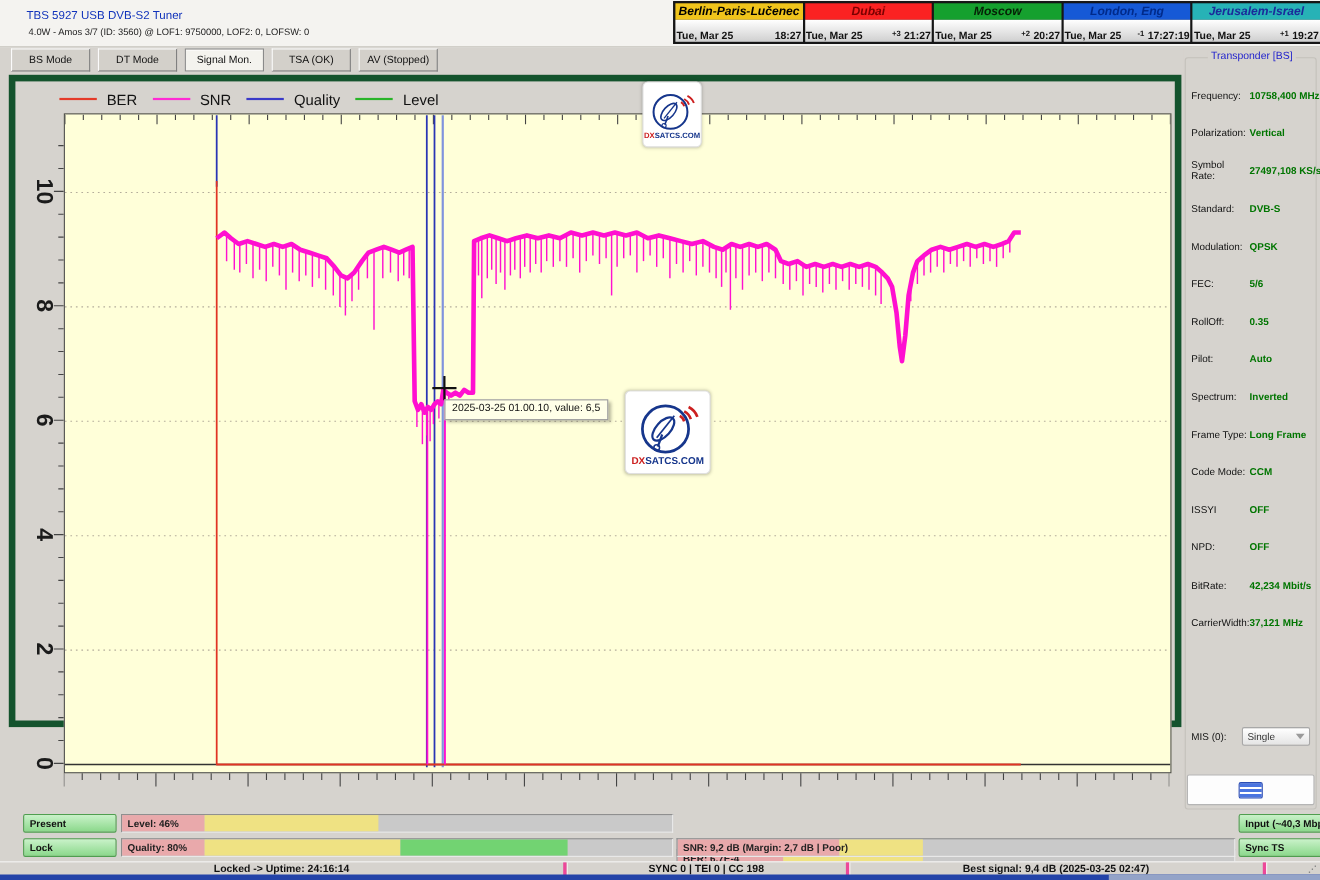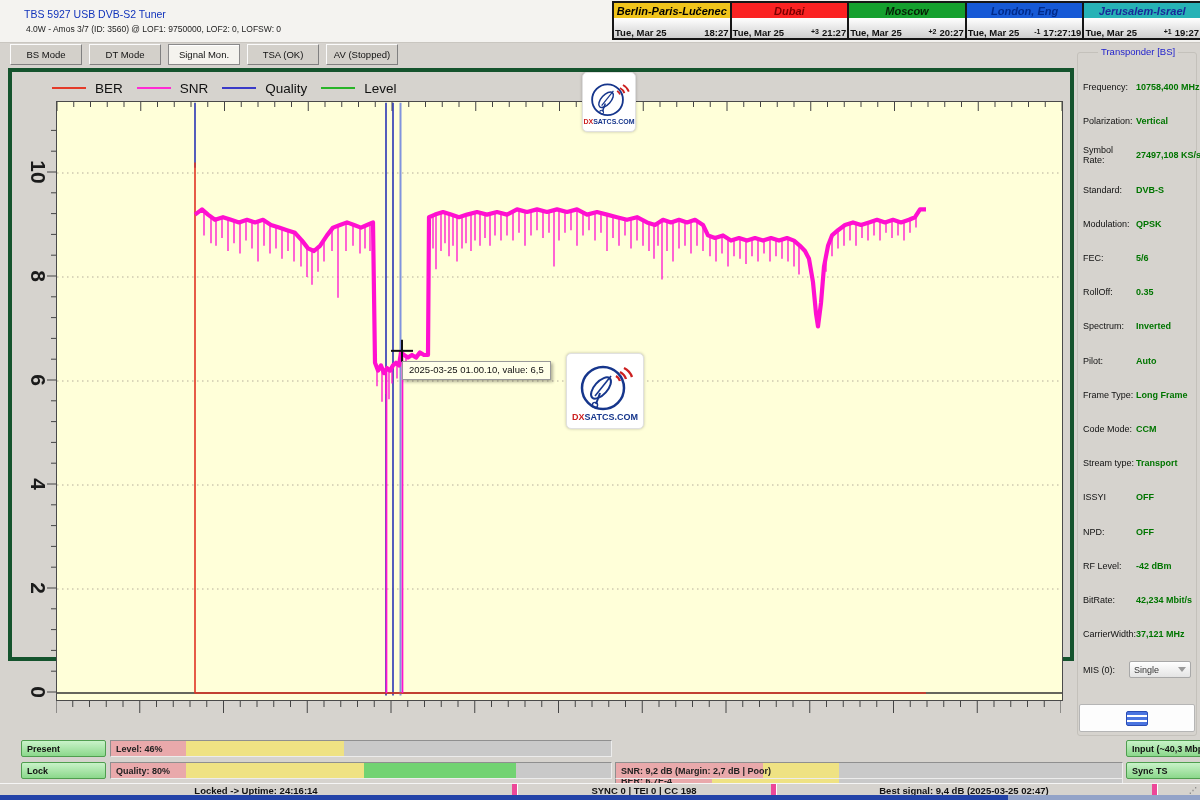--- a/index.html
+++ b/index.html
@@ -27,21 +27,21 @@
 
   
   .tabbar{left:0;top:44px;width:1200px;height:23px;display:flex;align-items:flex-start;padding-left:10px;box-sizing:border-box}
   .tab{width:70px;height:19px;margin-right:7px;display:flex;align-items:center;justify-content:center;
        font-size:9.5px;color:#111;background:#d3d0ca;
        border:1px solid;border-color:#fbfbfb #808080 #808080 #fbfbfb;cursor:default;white-space:nowrap}
   .tab.active{background:#f4f3ee;border-color:#8a8a8a;box-shadow:0 1px 0 #fff inset}
 
   
   .chart-widget{left:8px;top:68px;width:1066px;height:593px;background:#d6d3ce;
-                border:4px solid #14532d;box-sizing:border-box}
+                border:6px solid #14532d;box-sizing:border-box}
   .legend{left:40px;top:4px;height:24px;display:flex;align-items:center}
   .lg-item{display:flex;align-items:center;margin-right:14px}
   .lg-dash{width:34px;height:0;border-top:2px solid #000;margin-right:9px}
   .lg-item span:last-child{font-size:13.5px;color:#111;font-weight:500}
   .plot{left:44px;top:29px;width:1005px;height:598px;background:#ffffd9;border:1px solid #4a4a4a;box-sizing:content-box}
   .plot svg{display:block}
   .yticks{left:29px;top:29px;width:15px;height:598px}
   .xticks{left:44px;top:628px;width:1005px;height:15px}
   .ylab{position:absolute;left:6px;width:40px;height:18px;display:flex;align-items:center;justify-content:center;
         font-size:21px;font-weight:bold;color:#1b1b1b;transform:rotate(90deg)}
@@ -89,21 +89,21 @@
   .sig-box-right{left:1108px;width:106px}
   .sbar{position:absolute;top:1px;height:17px;background:#c9c9c9;border:1px solid;
         border-color:#8f8f8f #ececec #ececec #8f8f8f;box-sizing:border-box;overflow:hidden}
   .zone{position:absolute;top:0;bottom:0}
   .sbar-label{position:absolute;left:5px;top:50%;transform:translateY(-50%);
               font-size:9px;font-weight:bold;color:#222;white-space:nowrap}
 
   
   .statusbar{left:0;top:783px;width:1200px;height:12px;display:flex;background:#d6d3ce;border-top:1px solid #f5f5f5}
   .sb-sec{height:100%;display:flex;align-items:center;justify-content:center;
-          font-size:9.5px;font-weight:bold;color:#111;border-left:5px solid #ec4899;box-shadow:1px 0 0 #fff inset;white-space:nowrap}
+          font-size:9.5px;font-weight:bold;color:#111;border-left:3px solid #ec4899;box-shadow:1px 0 0 #fff inset;white-space:nowrap}
   .sb-sec:first-child{border-left:none;box-shadow:none}
   .sb-grip{color:#888;font-size:8px;justify-content:flex-end;padding-right:3px}
   .bluebar{left:0;top:795px;width:1200px;height:5px;background:#2343a8}
   .bluebar-right{left:1008px;top:795px;width:192px;height:5px;background:#93a3c8}
 </style>
 </head>
 <body>
 
 <div class="abs titlebar">
   <div class="abs app-title">TBS 5927 USB DVB-S2 Tuner</div>
@@ -539,50 +539,42 @@
       </div>
       <div class="tp-row">
         <span class="tp-l">FEC:</span>
         <span class="tp-v">5/6</span>
       </div>
       <div class="tp-row">
         <span class="tp-l">RollOff:</span>
         <span class="tp-v">0.35</span>
       </div>
       <div class="tp-row">
+        <span class="tp-l">Pilot:</span>
+        <span class="tp-v">Auto</span>
+      </div>
+      <div class="tp-row">
         <span class="tp-l">Spectrum:</span>
         <span class="tp-v">Inverted</span>
       </div>
       <div class="tp-row">
-        <span class="tp-l">Pilot:</span>
-        <span class="tp-v">Auto</span>
-      </div>
-      <div class="tp-row">
         <span class="tp-l">Frame Type:</span>
         <span class="tp-v">Long Frame</span>
       </div>
       <div class="tp-row">
         <span class="tp-l">Code Mode:</span>
         <span class="tp-v">CCM</span>
       </div>
       <div class="tp-row">
-        <span class="tp-l">Stream type:</span>
-        <span class="tp-v">Transport</span>
-      </div>
-      <div class="tp-row">
         <span class="tp-l">ISSYI</span>
         <span class="tp-v">OFF</span>
       </div>
       <div class="tp-row">
         <span class="tp-l">NPD:</span>
         <span class="tp-v">OFF</span>
-      </div>
-      <div class="tp-row">
-        <span class="tp-l">RF Level:</span>
-        <span class="tp-v">-42 dBm</span>
       </div>
       <div class="tp-row">
         <span class="tp-l">BitRate:</span>
         <span class="tp-v">42,234 Mbit/s</span>
       </div>
       <div class="tp-row">
         <span class="tp-l">CarrierWidth:</span>
         <span class="tp-v">37,121 MHz</span>
       </div>
     </div>

